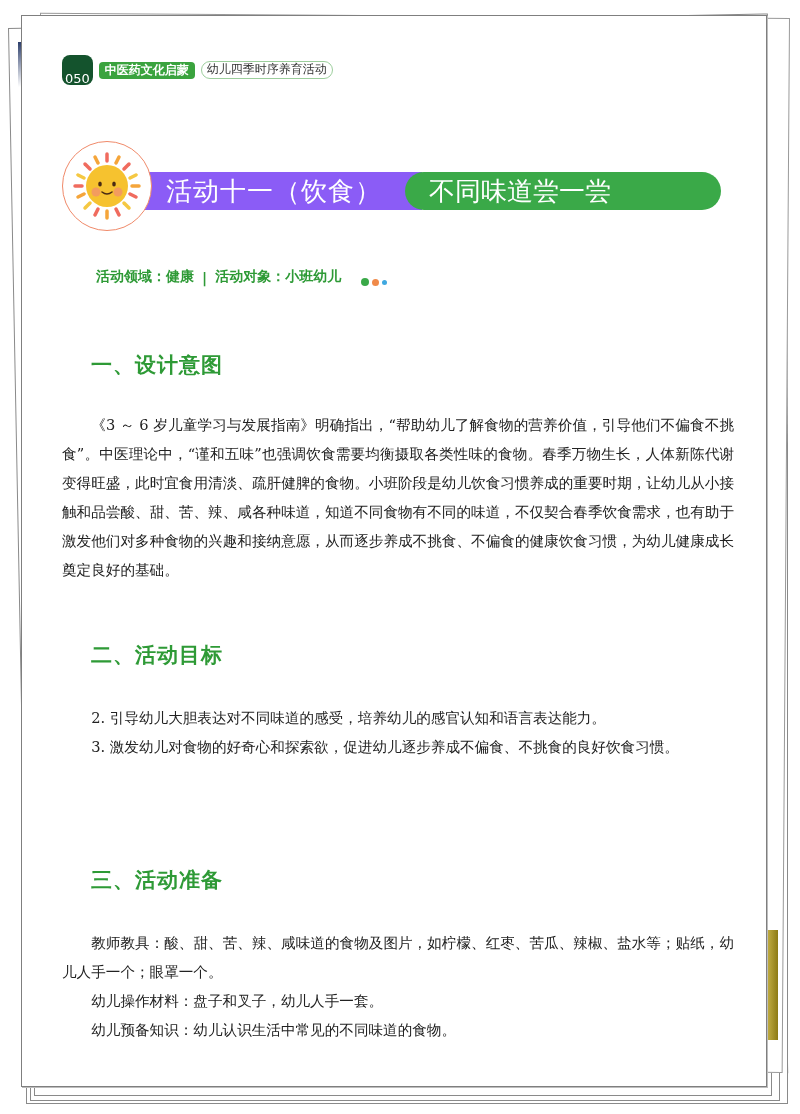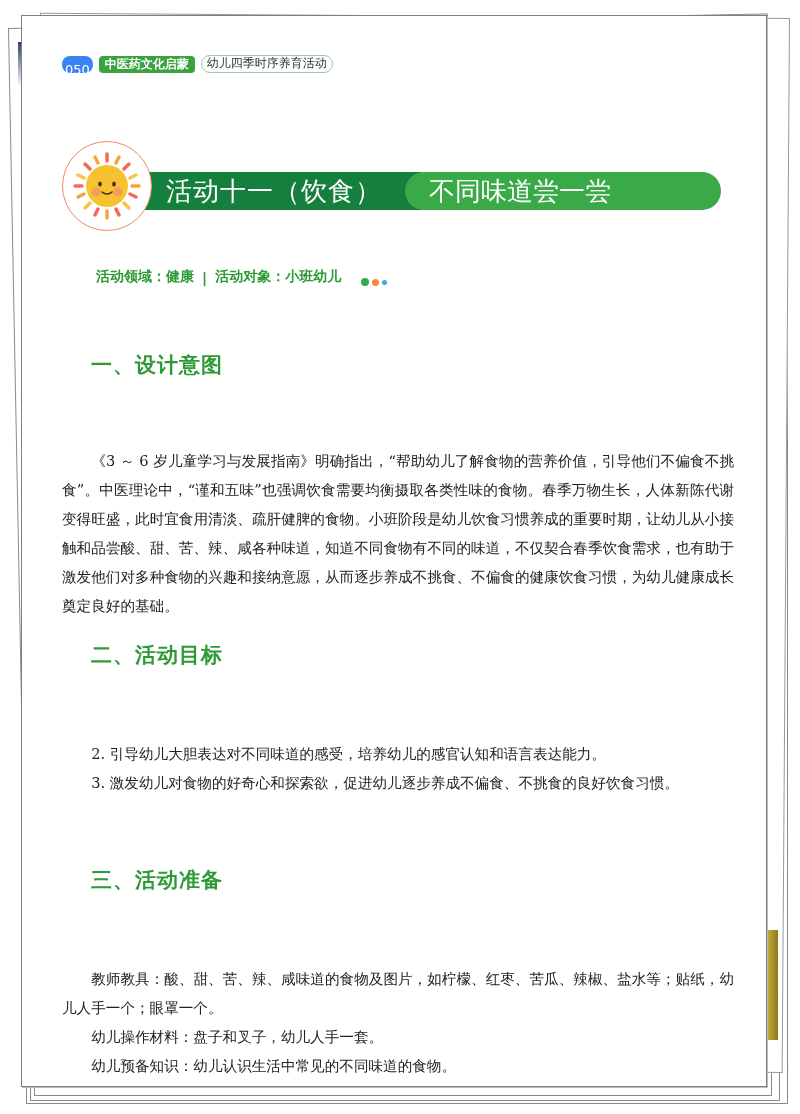--- a/index.html
+++ b/index.html
@@ -16,49 +16,49 @@
   .gold-shade { position: absolute; left: 766px; top: 930px; width: 12px; height: 110px;
     background: linear-gradient(90deg, #c9b44a, #8d7a14); clip-path: polygon(0 0, 100% 0, 100% 100%, 0 100%); }
   .blue-shade { position: absolute; left: 18px; top: 42px; width: 5px; height: 45px; background: linear-gradient(180deg,#2d3f6c,#ffffff); }
 
   .page { position: absolute; left: 21px; top: 15px; width: 746px; height: 1072px; background: #fff;
     border: 1px solid #7f7f7f; box-shadow: 1px 1px 0 #bdbdbd; }
 
   
   .running-header { position: absolute; left: 40px; top: 39px; display: flex; align-items: center; gap: 6px;
     font-family: "DejaVu Sans", sans-serif; font-size: 12px; }
-  .pg-num { background: #3b82f6; color: #fff; border-radius: 8px; padding: 5px 3px; height: 17px; line-height: 17px; font-size: 13px; }
+  .pg-num { background: #14532d; color: #fff; border-radius: 8px; padding: 15px 3px; height: 17px; line-height: 17px; font-size: 13px; }
   .series-tag { background: #3aa33e; color: #fff; border-radius: 4px; padding: 0 6px; height: 17px; line-height: 17px; font-weight: bold; }
   .book-tag { border: 1.5px solid #9cce9c; color: #333; border-radius: 9px; padding: 0 5px; height: 18px; line-height: 15px; background: #fff; }
 
   
   .title-wrap { position: absolute; left: 40px; top: 125px; width: 660px; height: 92px; }
   .sun-badge { position: absolute; left: 0; top: 0; width: 90px; height: 90px; border-radius: 50%;
     border: 1.5px solid #f08a6a; background: #fff; z-index: 3; display:flex; align-items:center; justify-content:center; }
-  .orange-bar { position: absolute; left: 70px; top: 31px; width: 290px; height: 38px; background: #15803d; z-index: 1; }
+  .orange-bar { position: absolute; left: 70px; top: 31px; width: 290px; height: 38px; background: #8b5cf6; z-index: 1; }
   .orange-bar span { position: absolute; left: 34px; top: 0; line-height: 38px; color: #fff; font-size: 26px;
     font-family: "DejaVu Sans", sans-serif; letter-spacing: 1px; }
   .green-pill { position: absolute; left: 343px; top: 31px; width: 316px; height: 38px; background: #3aa948;
     border-radius: 19px; z-index: 2; }
   .green-pill span { position: absolute; left: 24px; top: 0; line-height: 38px; color: #fff; font-size: 26px;
     font-family: "DejaVu Sans", sans-serif; }
 
   
   .meta-line { position: absolute; left: 74px; top: 252px; display: flex; align-items: flex-end; gap: 6px;
     font-family: "DejaVu Sans", sans-serif; font-weight: bold; font-size: 14px; color: #2e9a36; }
   .meta-sep { padding: 0 2px; }
   .dots { display: flex; gap: 3px; align-items: center; margin-left: 14px; }
   .dot { border-radius: 50%; display: inline-block; }
 
   
   .section-h { position: absolute; left: 69px; font-family: "DejaVu Sans", sans-serif; font-weight: bold;
     font-size: 21px; color: #2e9a36; letter-spacing: 1px; }
 
   .para { position: absolute; left: 40px; width: 672px; font-size: 14.6px; line-height: 29px; color: #222;
-    text-align: justify; margin-top: 36px; }
+    text-align: justify; }
   .para p { text-indent: 2em; }
   .list-item { text-indent: 2em; }
 </style>
 </head>
 <body>
 
 <div class="sheet sheet-back-tilt"></div>
 <div class="blue-shade"></div>
 <div class="sheet sheet-back-1"></div>
 <div class="sheet sheet-back-2"></div>

